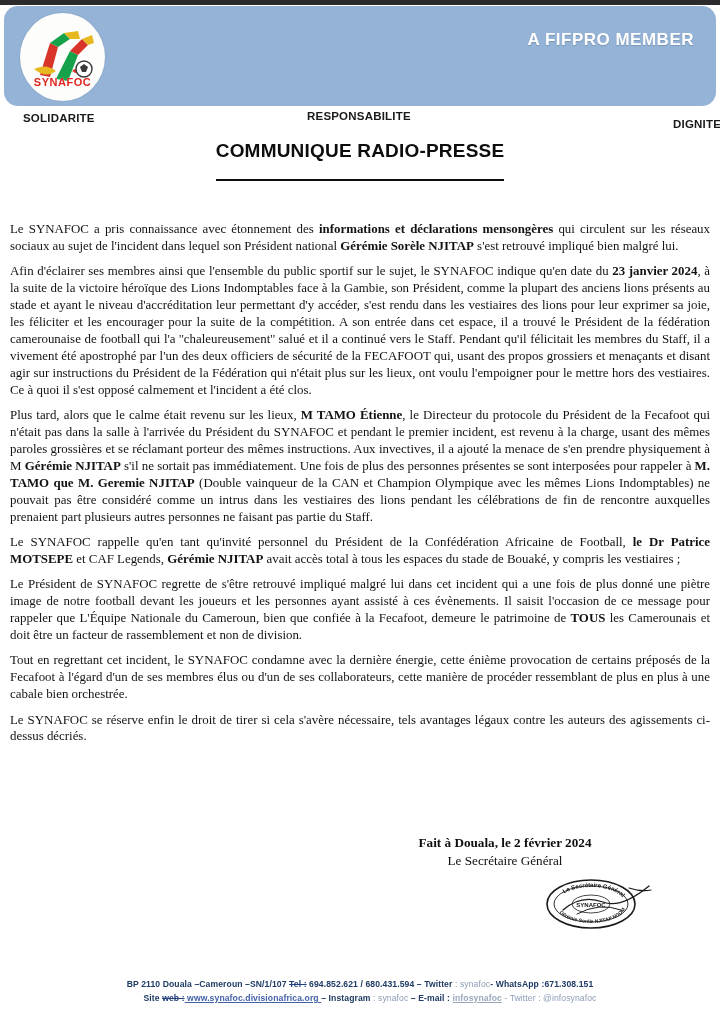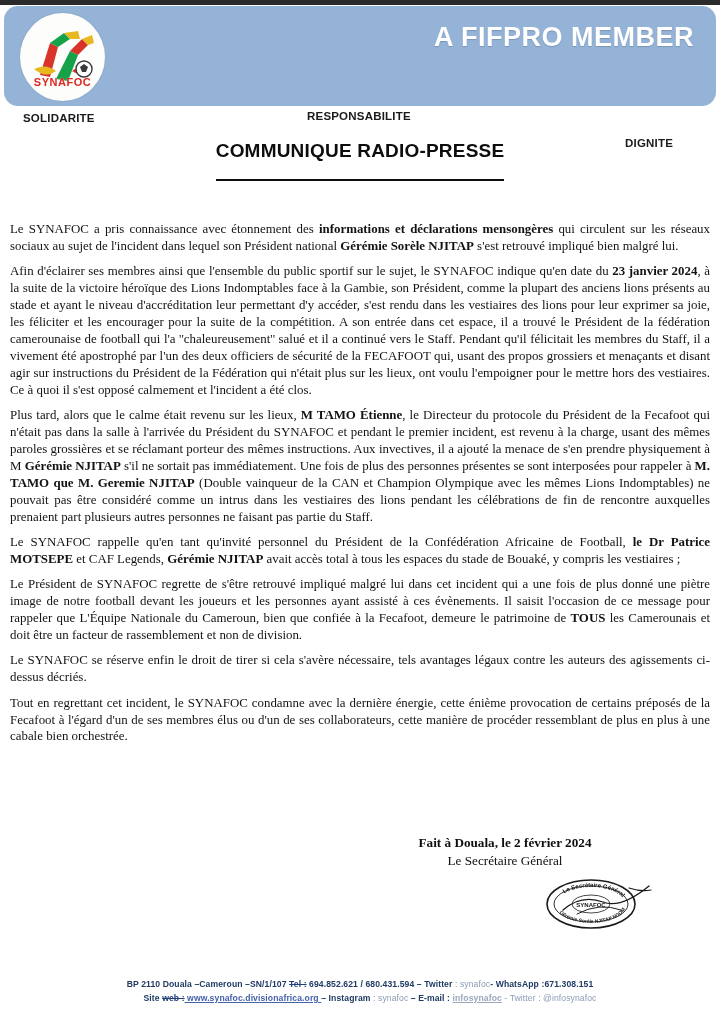--- a/index.html
+++ b/index.html
@@ -26,24 +26,24 @@
   
   .header-banner {
     position: absolute;
     top: 6px; left: 4px;
     width: 712px; height: 100px;
     background: #94b3d6;
     border-radius: 14px;
   }
   .fifpro-text {
     position: absolute;
-    right: 22px; top: 16px;
-    font-family: "Liberation Sans", "DejaVu Sans", sans-serif;
-    font-weight: bold;
-    font-size: 27px;
+    right: 22px; top: 24px;
+    font-family: "Liberation Sans", "DejaVu Sans", sans-serif;
+    font-weight: bold;
+    font-size: 17px;
     letter-spacing: 0.5px;
     color: #ffffff;
     text-shadow: 0 1px 1px rgba(90,110,140,0.45);
   }
 
   
   .logo-wrap {
     position: absolute;
     left: 20px; top: 13px;
     width: 85px; height: 88px;
@@ -77,21 +77,21 @@
   .motto {
     position: absolute;
     font-family: "Liberation Sans", "DejaVu Sans", sans-serif;
     font-weight: bold;
     font-size: 11.5px;
     letter-spacing: 0.2px;
     color: #1a1a1a;
   }
   .motto-1 { left: 23px;  top: 0px; }
   .motto-2 { left: 307px; top: -2px; }
-  .motto-3 { left: 625px; top: 6px; margin-top: 19px; }
+  .motto-3 { left: 673px; top: 6px; }
 
   
   .doc-title {
     position: absolute;
     top: 140px; left: 0; width: 720px;
     text-align: center;
     font-family: "Liberation Sans", "DejaVu Sans", sans-serif;
     font-weight: bold;
     font-size: 19px;
     letter-spacing: 0.2px;
@@ -208,22 +208,22 @@
 <div class="doc-title">
   <span class="u">COMMUNIQUE RADIO-PRESSE</span>
 </div>
 
 <div class="body-area">
   <p class="para">Le SYNAFOC a pris connaissance avec étonnement des <b>informations et déclarations mensongères</b> qui circulent sur les réseaux sociaux au sujet de l'incident dans lequel son Président national <b>Gérémie Sorèle NJITAP</b> s'est retrouvé impliqué bien malgré lui.</p>
   <p class="para">Afin d'éclairer ses membres ainsi que l'ensemble du public sportif sur le sujet, le SYNAFOC indique qu'en date du <b>23 janvier 2024</b>, à la suite de la victoire héroïque des Lions Indomptables face à la Gambie, son Président, comme la plupart des anciens lions présents au stade et ayant le niveau d'accréditation leur permettant d'y accéder, s'est rendu dans les vestiaires des lions pour leur exprimer sa joie, les féliciter et les encourager pour la suite de la compétition. A son entrée dans cet espace, il a trouvé le Président de la fédération camerounaise de football qui l'a ''chaleureusement'' salué et il a continué vers le Staff. Pendant qu'il félicitait les membres du Staff, il a vivement été apostrophé par l'un des deux officiers de sécurité de la FECAFOOT qui, usant des propos grossiers et menaçants et disant agir sur instructions du Président de la Fédération qui n'était plus sur les lieux, ont voulu l'empoigner pour le mettre hors des vestiaires. Ce à quoi il s'est opposé calmement et l'incident a été clos.</p>
   <p class="para">Plus tard, alors que le calme était revenu sur les lieux, <b>M TAMO Étienne</b>, le Directeur du protocole du Président de la Fecafoot qui n'était pas dans la salle à l'arrivée du Président du SYNAFOC et pendant le premier incident, est revenu à la charge, usant des mêmes paroles grossières et se réclamant porteur des mêmes instructions. Aux invectives, il a ajouté la menace de s'en prendre physiquement à M <b>Gérémie NJITAP</b> s'il ne sortait pas immédiatement. Une fois de plus des personnes présentes se sont interposées pour rappeler à <b>M. TAMO que M. Geremie NJITAP</b> (Double vainqueur de la CAN et Champion Olympique avec les mêmes Lions Indomptables) ne pouvait pas être considéré comme un intrus dans les vestiaires des lions pendant les célébrations de fin de rencontre auxquelles prenaient part plusieurs autres personnes ne faisant pas partie du Staff.</p>
   <p class="para">Le SYNAFOC rappelle qu'en tant qu'invité personnel du Président de la Confédération Africaine de Football, <b>le Dr Patrice MOTSEPE</b> et CAF Legends, <b>Gérémie NJITAP</b> avait accès total à tous les espaces du stade de Bouaké, y compris les vestiaires ;</p>
   <p class="para">Le Président de SYNAFOC regrette de s'être retrouvé impliqué malgré lui dans cet incident qui a une fois de plus donné une piètre image de notre football devant les joueurs et les personnes ayant assisté à ces évènements. Il saisit l'occasion de ce message pour rappeler que L'Équipe Nationale du Cameroun, bien que confiée à la Fecafoot, demeure le patrimoine de <b>TOUS</b> les Camerounais et doit être un facteur de rassemblement et non de division.</p>
+  <p class="para">Tout en regrettant cet incident, le SYNAFOC condamne avec la dernière énergie, cette énième provocation de certains préposés de la Fecafoot à l'égard d'un de ses membres élus ou d'un de ses collaborateurs, cette manière de procéder ressemblant de plus en plus à une cabale bien orchestrée.</p>
   <p class="para">Le SYNAFOC se réserve enfin le droit de tirer si cela s'avère nécessaire, tels avantages légaux contre les auteurs des agissements ci-dessus décriés.</p>
-  <p class="para">Tout en regrettant cet incident, le SYNAFOC condamne avec la dernière énergie, cette énième provocation de certains préposés de la Fecafoot à l'égard d'un de ses membres élus ou d'un de ses collaborateurs, cette manière de procéder ressemblant de plus en plus à une cabale bien orchestrée.</p>
 </div>
 
 <div class="sig-block">
   <div class="sig-inner">
     <div class="sig-line-1">Fait à Douala, le 2 février 2024</div>
     <div class="sig-line-2">Le Secrétaire Général</div>
   </div>
 </div>
 
 <div class="stamp-wrap">

